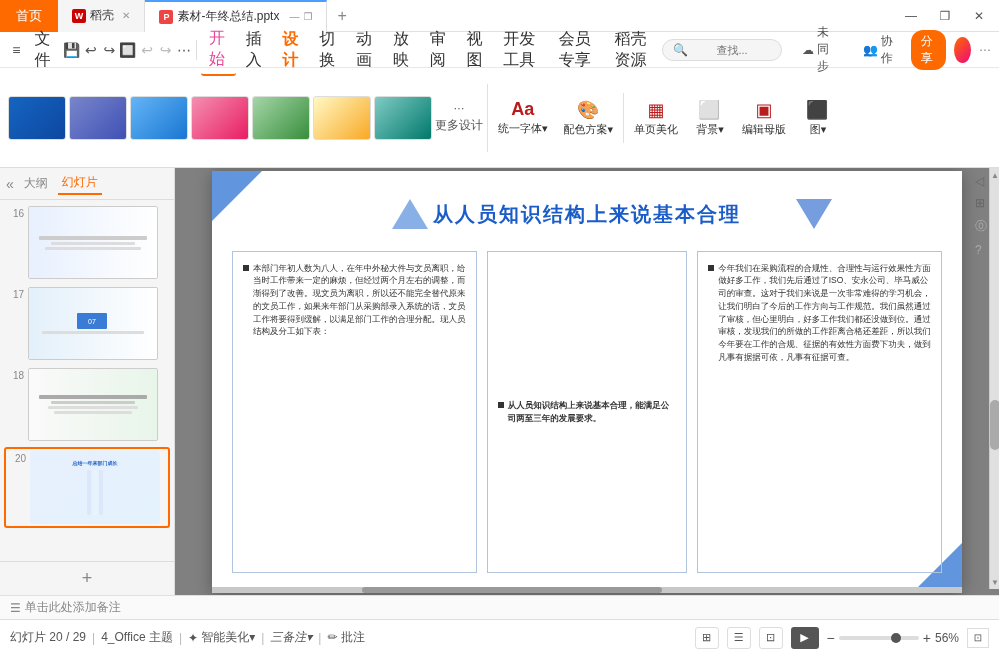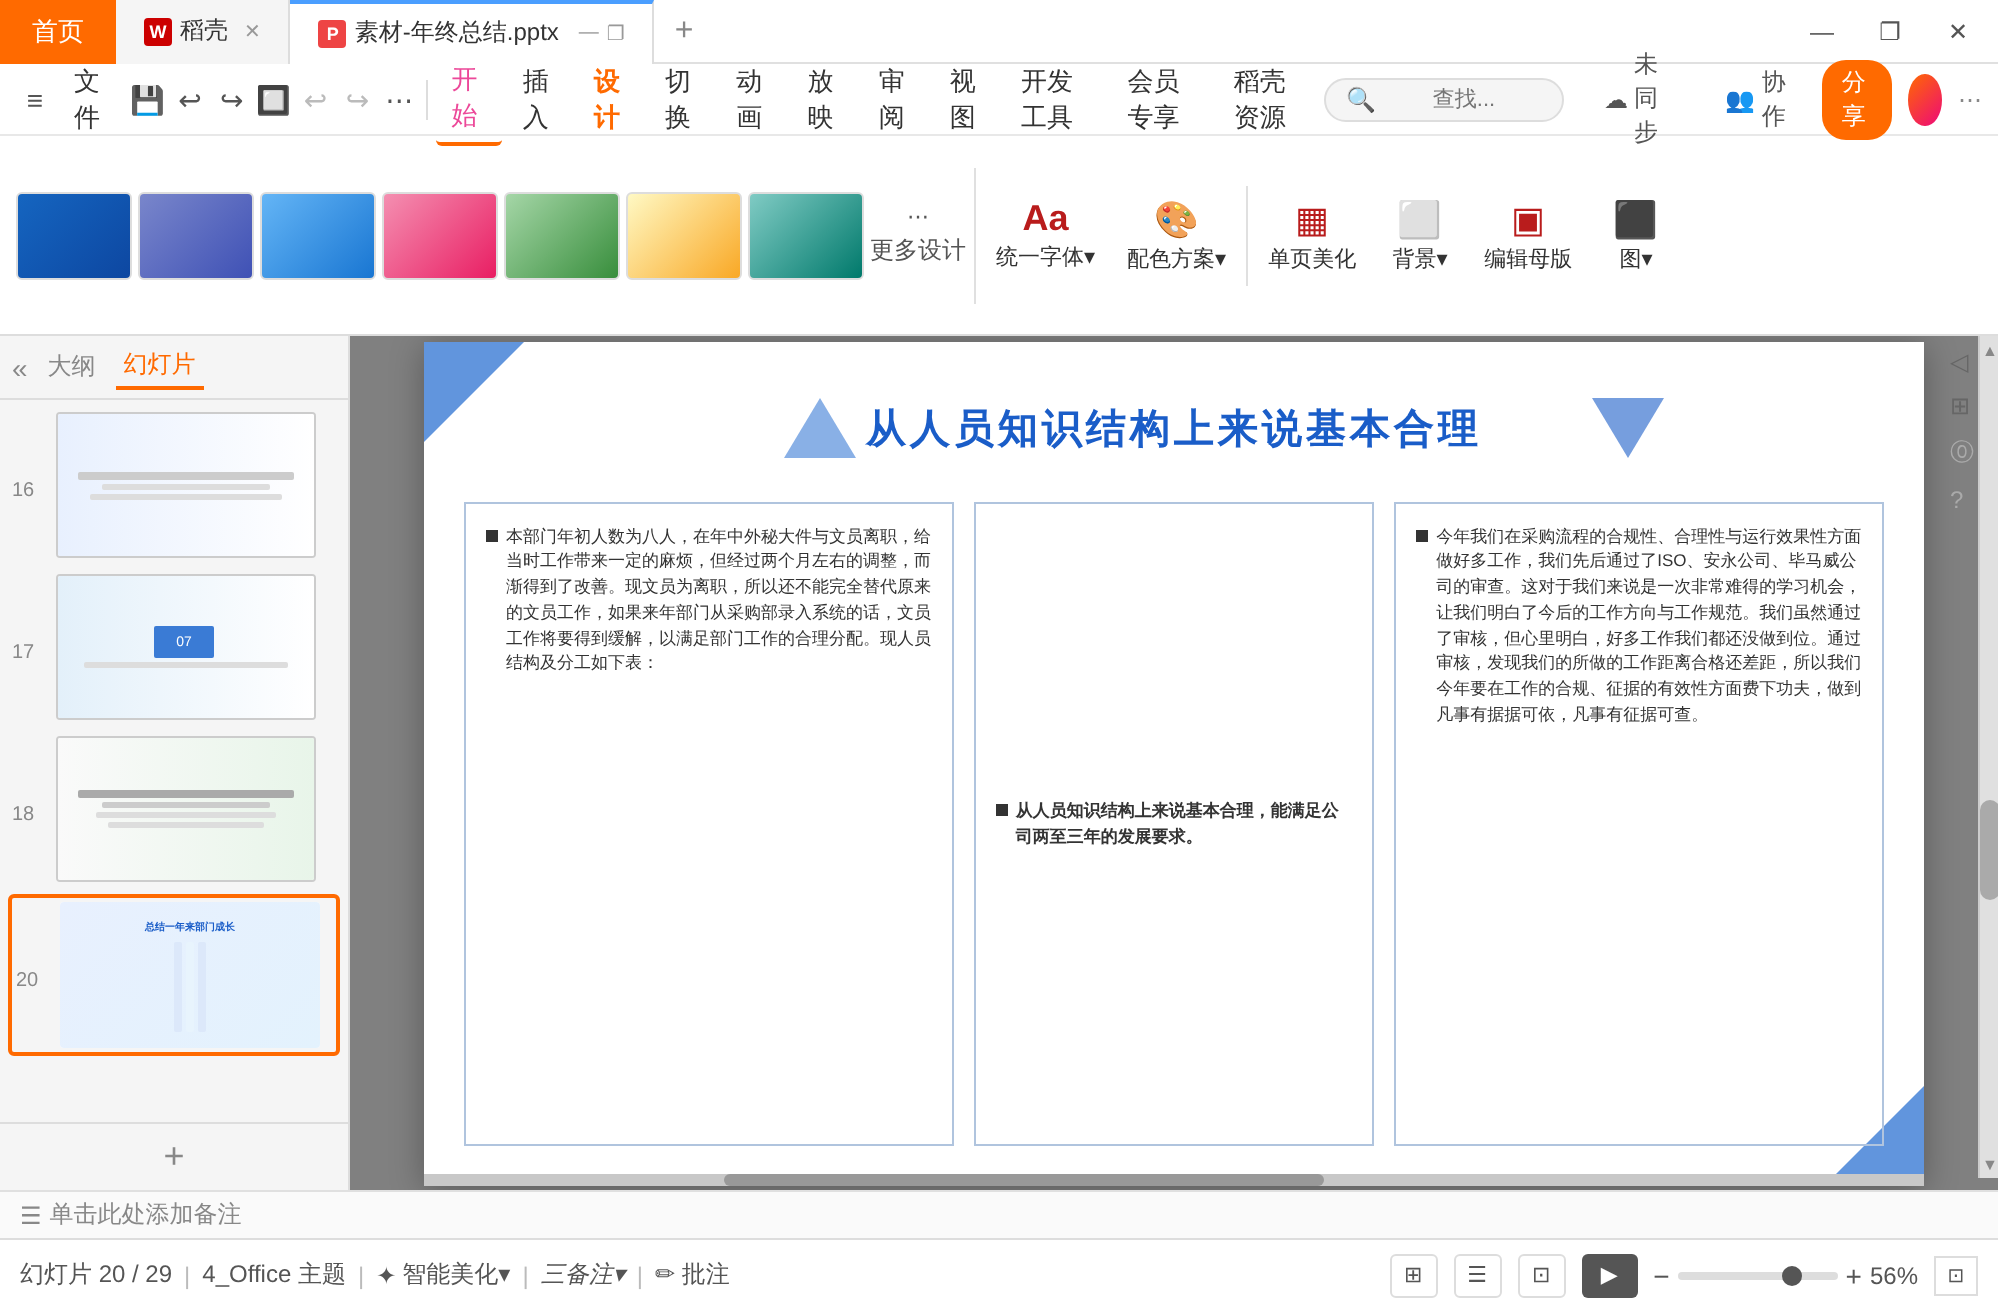--- a/index.html
+++ b/index.html
@@ -85,21 +85,21 @@
       height: 36px;
       background: #fff;
       display: flex;
       align-items: center;
       padding: 0 8px;
       gap: 2px;
       border-bottom: 1px solid #e8e8e8;
     }
     .menu-item {
       padding: 4px 8px;
-      font-size: 13px;
+      font-size: 16px;
       color: #333;
       cursor: pointer;
       border-radius: 3px;
     }
     .menu-icon-btn {
       width: 28px;
       height: 28px;
       display: flex;
       align-items: center;
       justify-content: center;
@@ -264,22 +264,22 @@
       margin-bottom: 4px;
       align-items: flex-start;
       cursor: pointer;
       padding: 2px;
       border-radius: 2px;
     }
     .slide-num {
       font-size: 10px;
       color: #888;
       min-width: 18px;
+      text-align: right;
       padding-top: 2px;
-      margin-top: 32px;
     }
     .slide-thumb {
       width: 130px;
       height: 73px;
       background: #fff;
       border: 1px solid #ccc;
       border-radius: 2px;
       overflow: hidden;
       flex-shrink: 0;
     }

